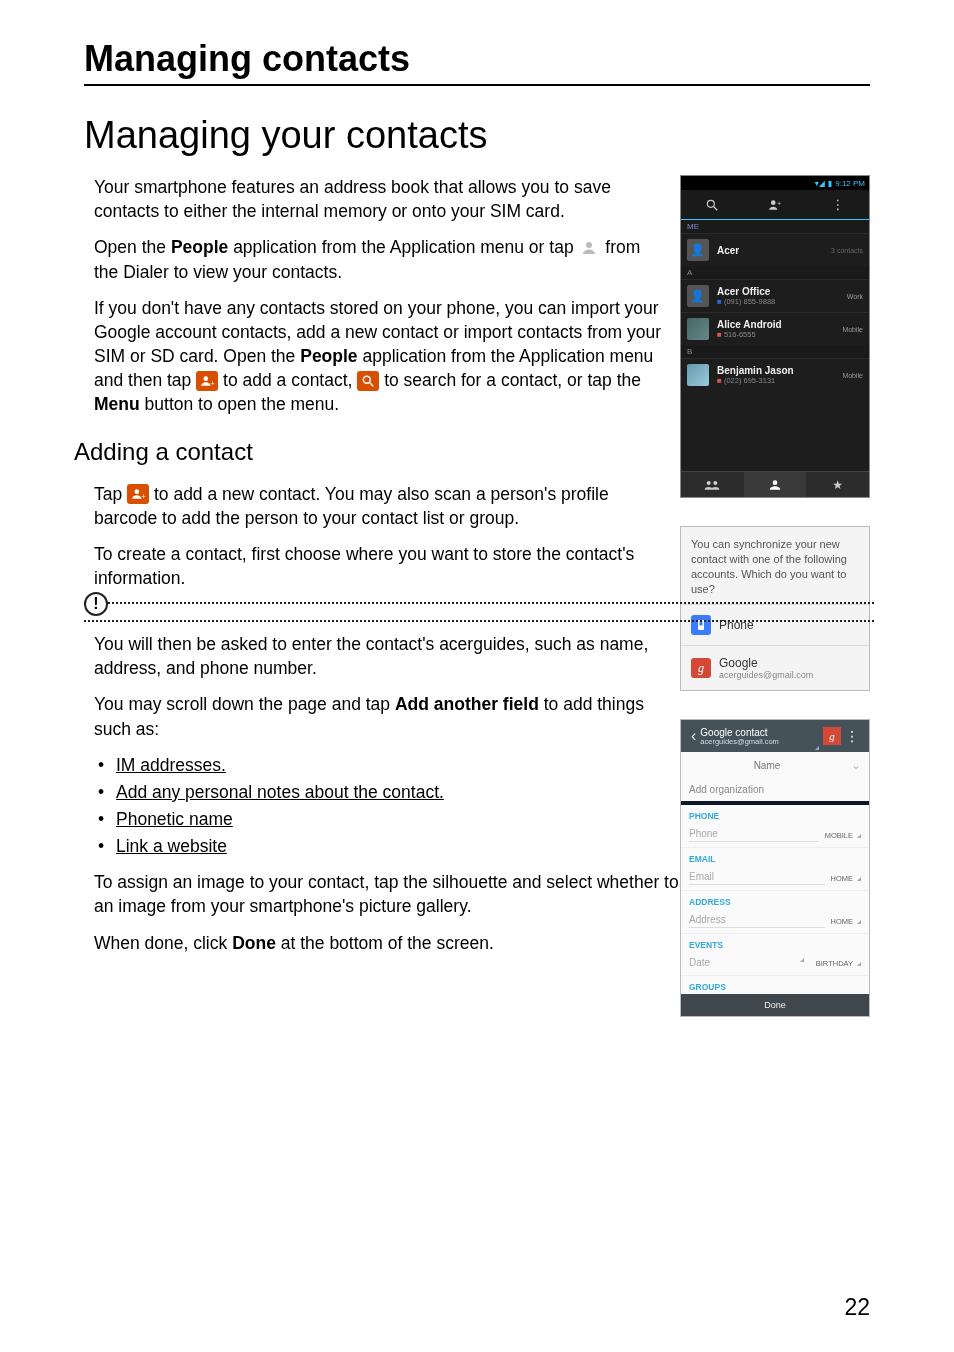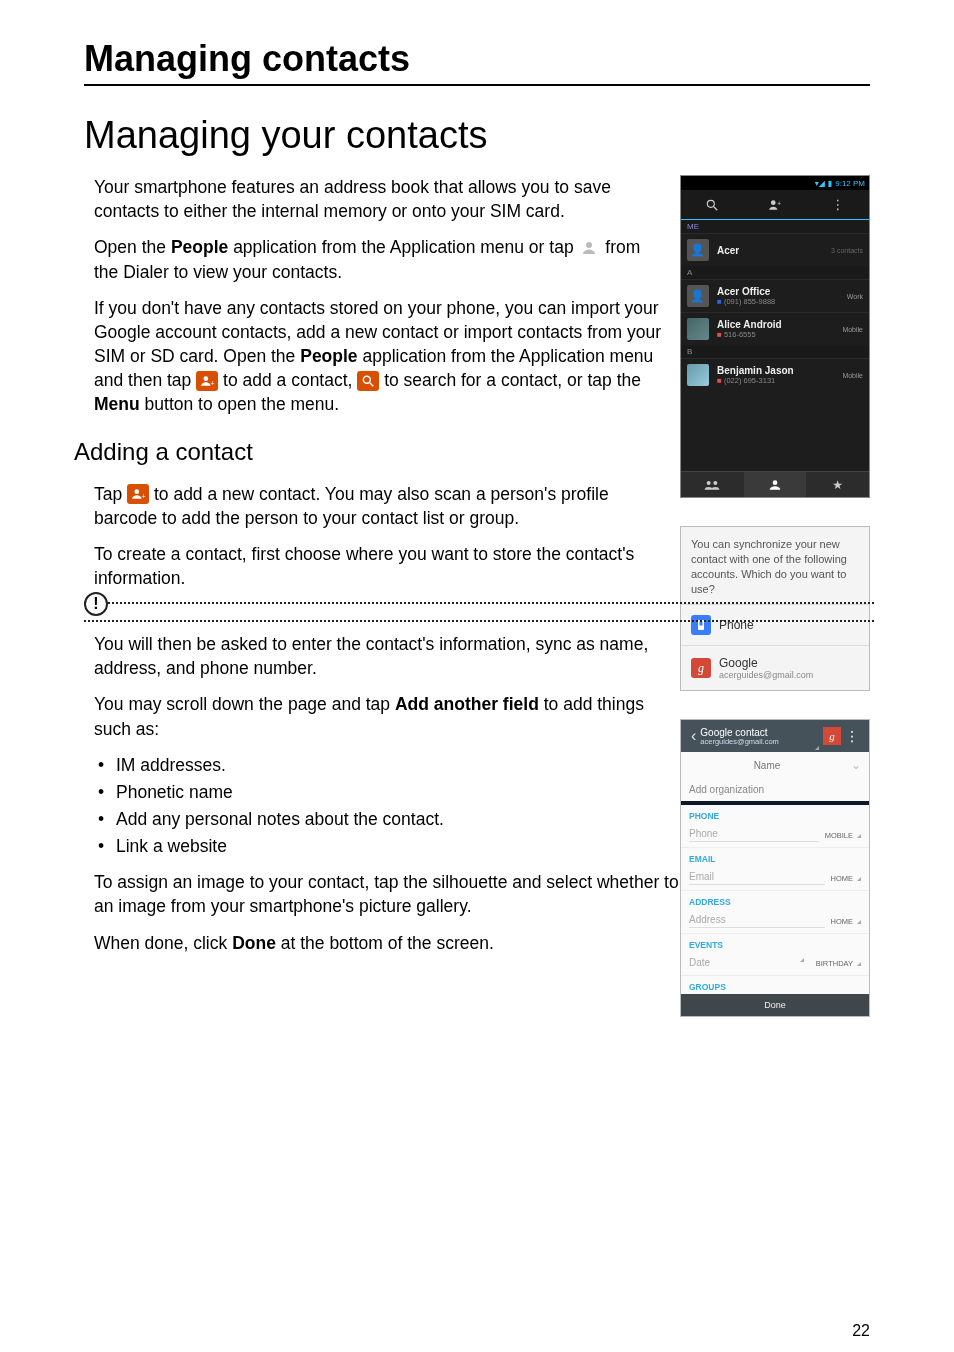--- a/index.html
+++ b/index.html
@@ -62,21 +62,21 @@
       top: -1px;
     }
     .inline-icon.orange { background: #d94f00; color: #fff; }
     .inline-icon.orange-search { background: #d94f00; color: #fff; }
     .inline-icon.grey {
       background: transparent;
       color: #999;
       width: 22px;
       height: 22px;
     }
-    ul.bullets { list-style: none; padding-left: 10px; margin: 0 0 12px 0; }
+    ul.bullets { list-style: none; padding-left: 10px; margin: 0 0 12px 0; text-decoration: underline; }
     ul.bullets li { margin: 3px 0; padding-left: 22px; position: relative; }
     ul.bullets li::before { content: "•"; position: absolute; left: 4px; }
     .note-box {
       position: relative;
       margin: 6px 0 10px 0;
       padding: 8px 0 8px 36px;
       border-top: 2px dotted #222;
       border-bottom: 2px dotted #222;
     }
     .note-box .note-icon {
@@ -89,23 +89,23 @@
       border-radius: 50%;
       display: flex;
       align-items: center;
       justify-content: center;
       font-weight: bold;
       font-size: 16px;
       background: #fff;
     }
     .page-num {
       position: absolute;
-      bottom: 12px;
+      bottom: 31px;
       right: 84px;
-      font-size: 16px;
+      font-size: 23px;
     }
 
     
     .phone {
       width: 190px;
       background: #111;
       font-size: 10px;
       color: #bbb;
       border: 1px solid #888;
     }
@@ -367,30 +367,30 @@
           </svg>
       </span><span> to add a new contact. You may also scan a person's profile barcode to add the person to your contact list or group.</span>
     </p>
 
     <p>To create a contact, first choose where you want to store the contact's information.</p>
 
     <div class="note-box" style="margin-right:-206px">
       <div class="note-icon">!</div>
     </div>
 
-    <p>You will then be asked to enter the contact's information, sync as name, address, and phone number.</p>
+    <p>You will then be asked to enter the contact's acerguides, such as name, address, and phone number.</p>
 
     <p>
       <span>You may scroll down the page and tap </span><b>Add another field</b><span> to add things such as:</span>
     </p>
 
     <ul class="bullets">
       <li>IM addresses.</li>
+      <li>Add any personal notes about the contact.</li>
       <li>Phonetic name</li>
-      <li>Add any personal notes about the contact.</li>
       <li>Link a website</li>
     </ul>
 
     <p style="margin-right:-206px">To assign an image to your contact, tap the silhouette and select whether to take a photo or select an image from your smartphone's picture gallery.</p>
 
     <p>
       <span>When done, click </span><b>Done</b><span> at the bottom of the screen.</span>
     </p>
 
   </div>

